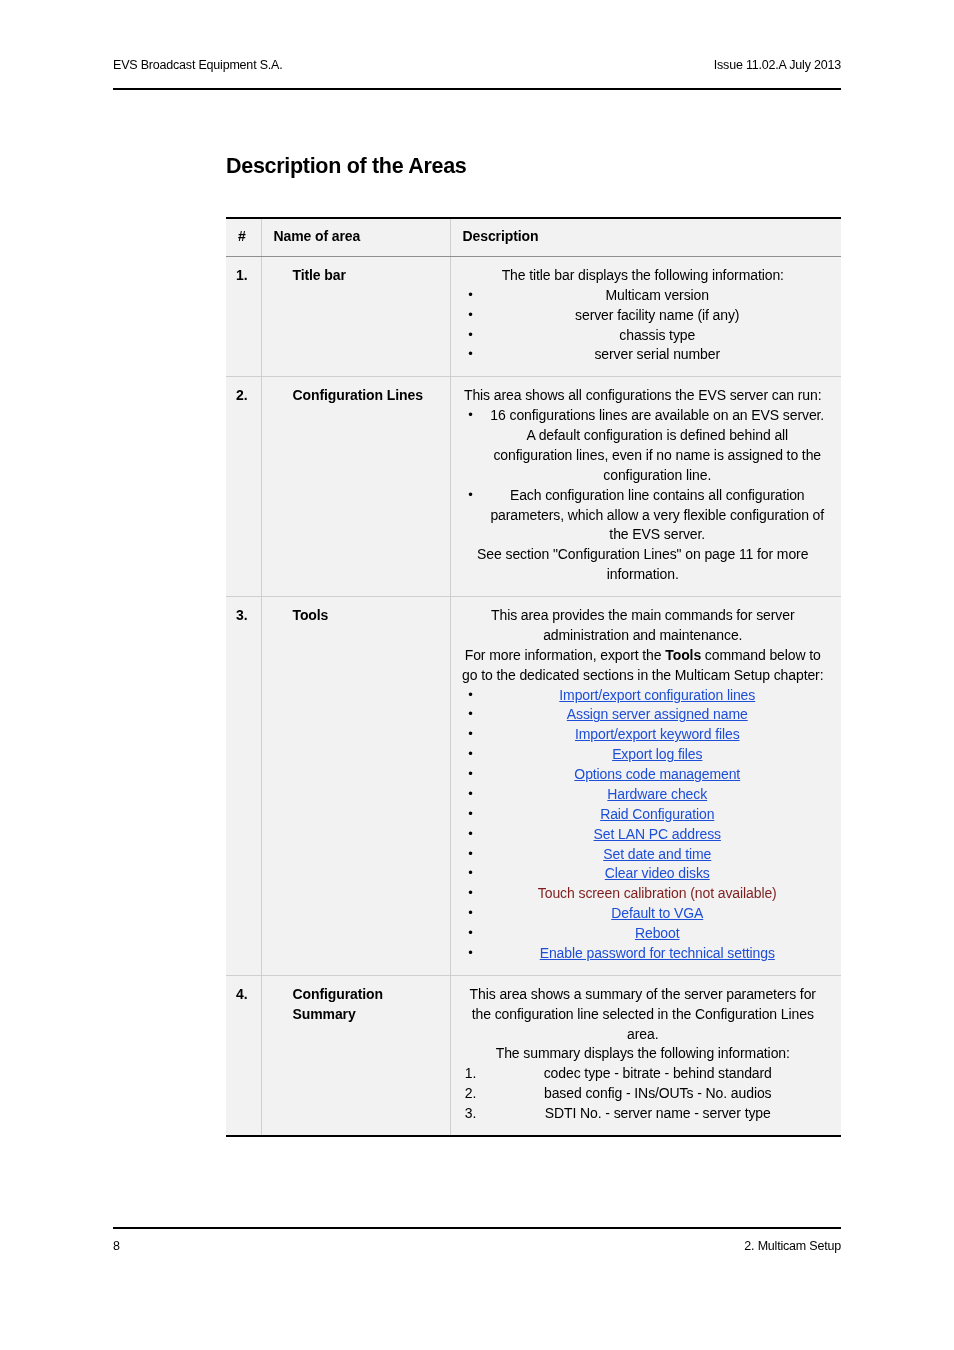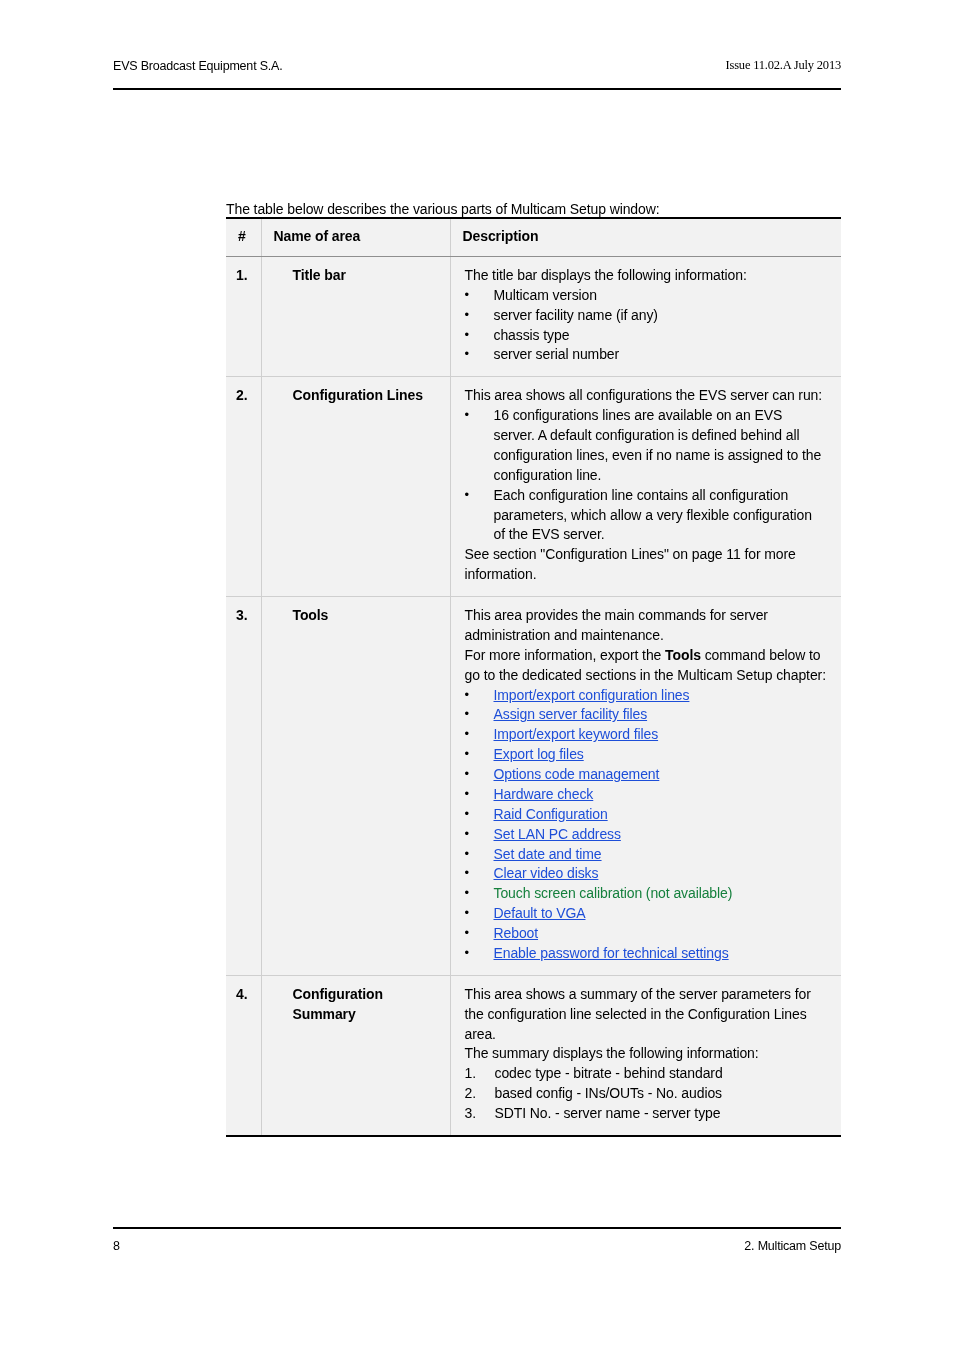--- a/index.html
+++ b/index.html
@@ -28,21 +28,21 @@
     left: 113px;
     top: 58px;
     width: 728px;
     display: flex;
     justify-content: space-between;
     align-items: flex-end;
     font-size: 12.5px;
     letter-spacing: -0.2px;
   }
   .page-header .hdr-left { text-align: left; }
-  .page-header .hdr-right { text-align: left; font-family: Liberation Serif, serif; }
+  .page-header .hdr-right { text-align: left; }
   .header-rule {
     position: absolute;
     left: 113px;
     top: 88px;
     width: 728px;
     height: 1.6px;
     background: #000000;
   }
 
   
@@ -104,22 +104,23 @@
   .area-table td.num {
     font-weight: bold;
     padding-left: 10px;
     padding-right: 4px;
   }
   .area-table td.name {
     font-weight: bold;
     padding-left: 31px;
   }
   .area-table td.desc {
-    padding-left: 14px;
+    padding-left: 8px;
     padding-right: 14px;
+    text-align: center;
   }
 
   .para { margin: 0; }
 
   
   ul.b-list, ol.n-list {
     list-style: none;
     margin: 0;
     padding: 0;
   }
@@ -137,21 +138,21 @@
     width: 24px;
   }
   ul.b-list > li .marker { font-size: 13px; }
   ol.n-list > li { padding-left: 30px; }
 
   a.doclink, span.doclink {
     color: #1d4ed8;
     text-decoration: underline;
     cursor: pointer;
   }
-  .b-list li.plain .txt { color: #15803d; }
+  .b-list li.plain .txt { color: #7f1d1d; }
 
   .strong-inline { font-weight: bold; }
 
   
   .footer-rule {
     position: absolute;
     left: 113px;
     top: 1227px;
     width: 728px;
     height: 1.6px;
@@ -172,21 +173,21 @@
 <body>
 
 <div class="page">
 
   <div class="page-header">
     <span class="hdr-left">EVS Broadcast Equipment S.A.</span>
     <span class="hdr-right">Issue 11.02.A  July 2013</span>
   </div>
   <div class="header-rule"></div>
 
-  <p class="intro-text">The table below describes the various parts of Multicam Setup window:</p>
+  <h1 class="section-title">Description of the Areas</h1>
 
   <table class="area-table">
     <colgroup>
       <col class="c-num">
         <col class="c-name">
         <col class="c-desc">
     </colgroup>
     <thead>
       <tr>
         <th>#</th>
@@ -224,21 +225,21 @@
       </tr>
 
       <tr>
         <td class="num">3.</td>
         <td class="name">Tools</td>
         <td class="desc">
           <p class="para">This area provides the main commands for server administration and maintenance.</p>
           <p class="para"><span>For more information, export the </span><span class="strong-inline">Tools</span><span> command below to go to the dedicated sections in the Multicam Setup chapter:</span></p>
           <ul class="b-list">
             <li><span class="marker">•</span><a class="doclink">Import/export configuration lines</a></li>
-            <li><span class="marker">•</span><a class="doclink">Assign server facility files</a></li>
+            <li><span class="marker">•</span><a class="doclink">Assign server assigned name</a></li>
             <li><span class="marker">•</span><a class="doclink">Import/export keyword files</a></li>
             <li><span class="marker">•</span><a class="doclink">Export log files</a></li>
             <li><span class="marker">•</span><a class="doclink">Options code management</a></li>
             <li><span class="marker">•</span><a class="doclink">Hardware check</a></li>
             <li><span class="marker">•</span><a class="doclink">Raid Configuration</a></li>
             <li><span class="marker">•</span><a class="doclink">Set LAN PC address</a></li>
             <li><span class="marker">•</span><a class="doclink">Set date and time</a></li>
             <li><span class="marker">•</span><a class="doclink">Clear video disks</a></li>
             <li class="plain"><span class="marker">•</span><span class="txt">Touch screen calibration (not available)</span></li>
             <li><span class="marker">•</span><a class="doclink">Default to VGA</a></li>

